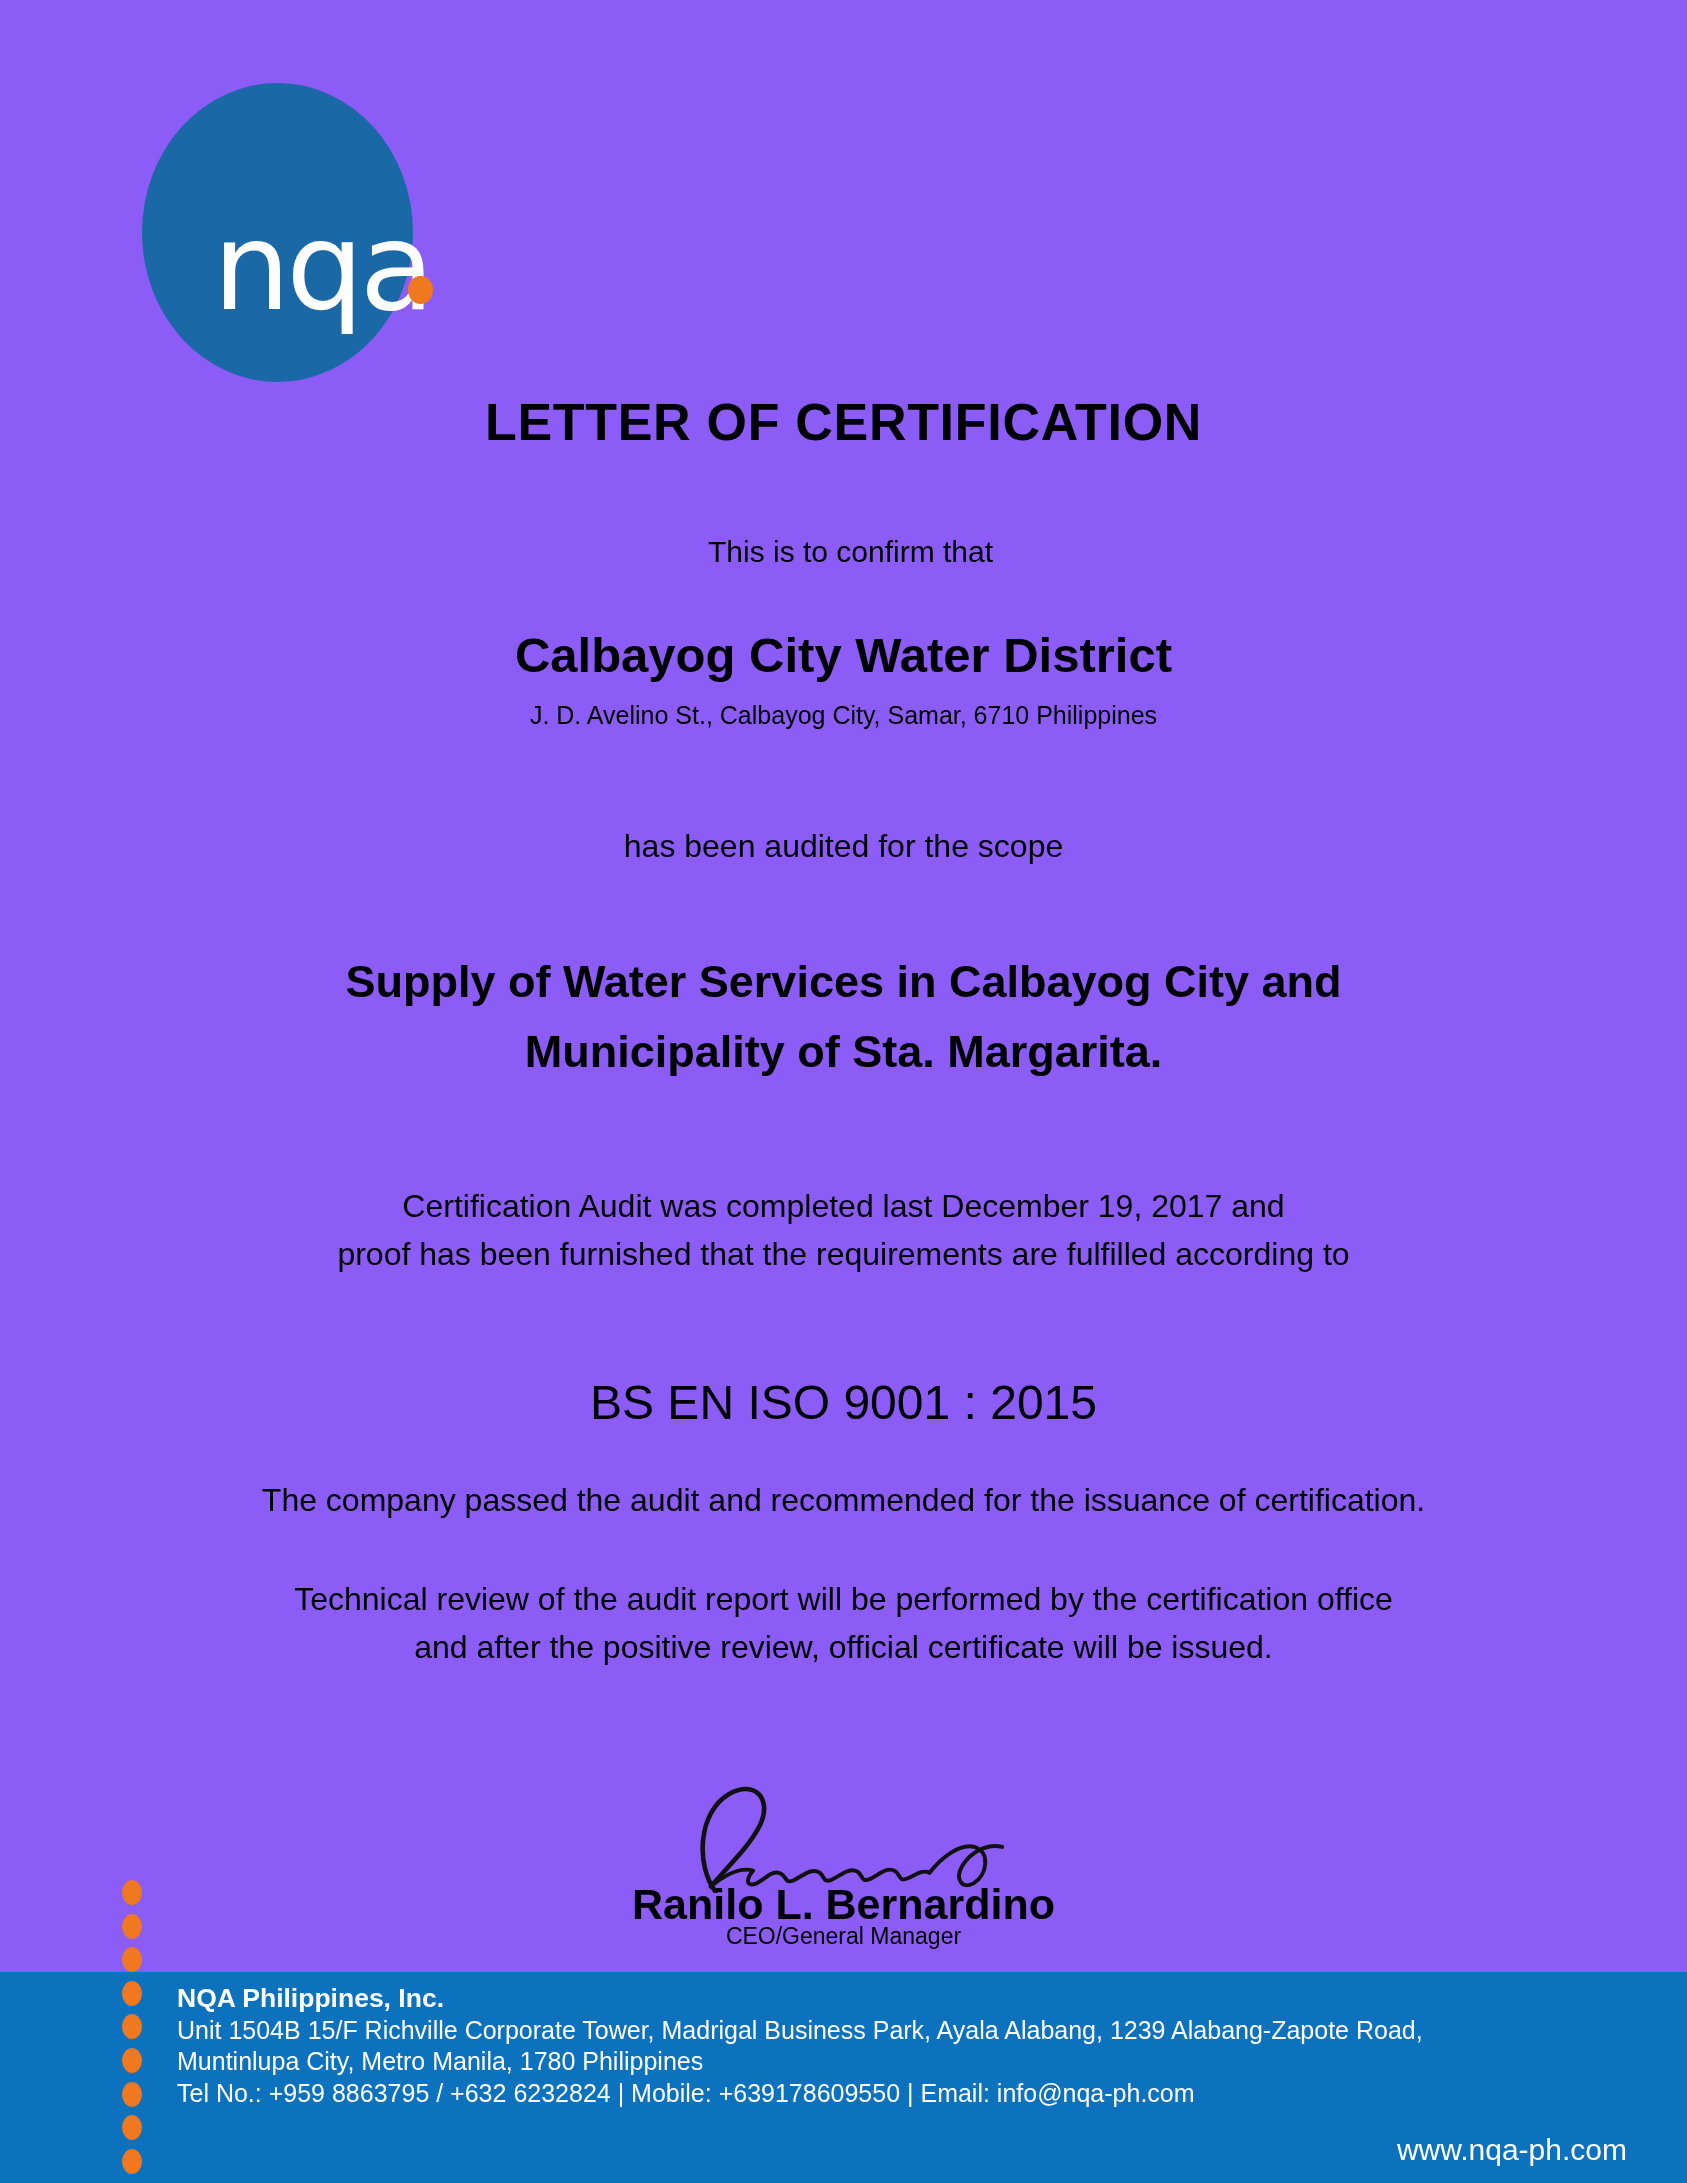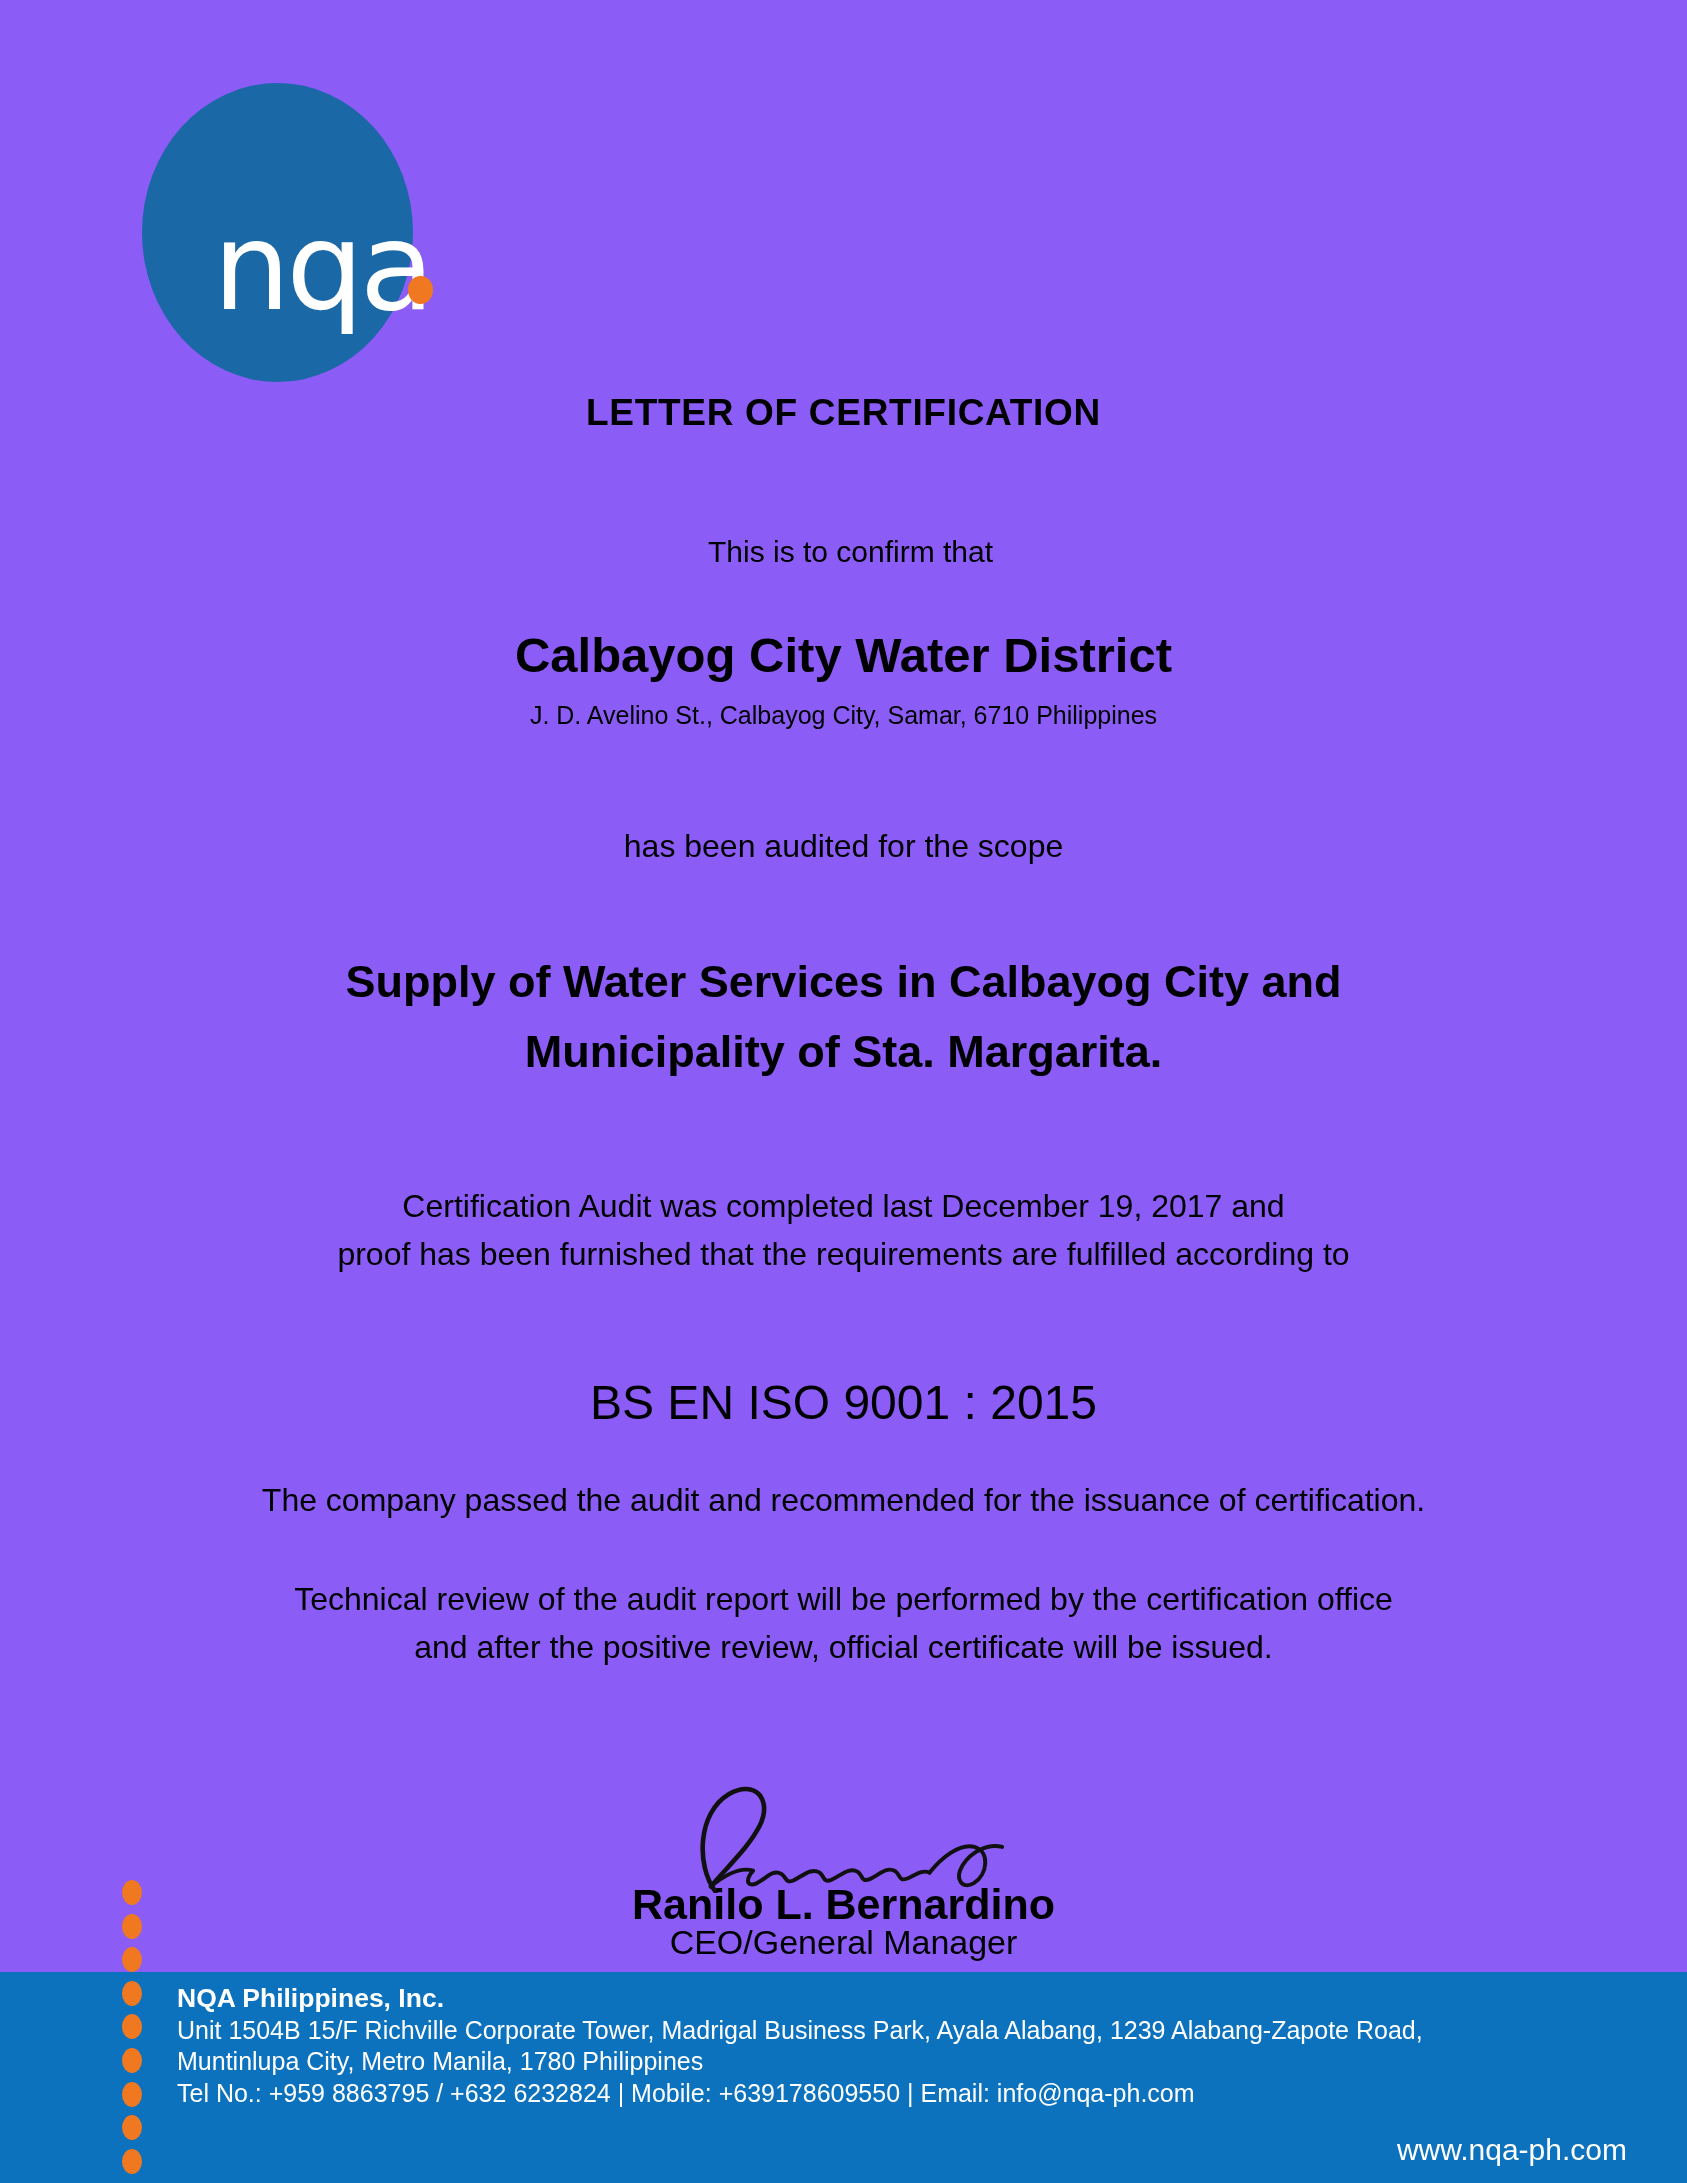--- a/index.html
+++ b/index.html
@@ -31,37 +31,37 @@
     font-family:"DejaVu Sans","Liberation Sans",sans-serif;
     font-size:122px;line-height:122px;color:#ffffff;
     letter-spacing:-4px;
   }
   .logo-dot{
     position:absolute;left:266px;top:193px;width:24.5px;height:28px;
     background:var(--accent-orange);border-radius:50%;
   }
   
   .cline{position:absolute;left:0;right:0;text-align:center;}
-  .title{top:392px;font-size:37px;font-weight:bold;letter-spacing:0.7px;}
+  .title{top:392px;font-size:52px;font-weight:bold;letter-spacing:0.7px;}
   .intro{top:535px;font-size:30px;padding-left:14px;}
   .company-name{top:627px;font-size:49px;font-weight:bold;}
   .company-address{top:701px;font-size:25px;}
   .audited{top:828px;font-size:32px;}
   .scope{top:947px;font-size:45px;font-weight:bold;line-height:70px;}
   .audit-statement{top:1182px;font-size:32px;line-height:48px;}
   .standard{top:1375px;font-size:48px;font-weight:normal;}
   .result{top:1482px;font-size:32px;}
   .review{top:1575px;font-size:32px;line-height:48px;}
   .signature{
     position:absolute;left:50%;top:1781px;
     transform:translateX(-50%);
     width:370px;height:112px;
   }
   .signatory-name{top:1880px;font-size:43px;font-weight:bold;}
-  .signatory-title{top:1923px;font-size:34px;}
+  .signatory-title{top:1923px;font-size:23px;}
   
   .footer-band{
     position:absolute;left:0;top:1972px;width:1687px;height:212px;
     background:var(--band-blue);
   }
   .footer-text{position:absolute;left:177px;color:var(--footer-text);font-size:25px;}
   .f-company{top:10.6px;font-weight:bold;font-size:26.5px;}
   .f-addr1{top:44px;}
   .f-addr2{top:75px;}
   .f-tel{top:107px;}

